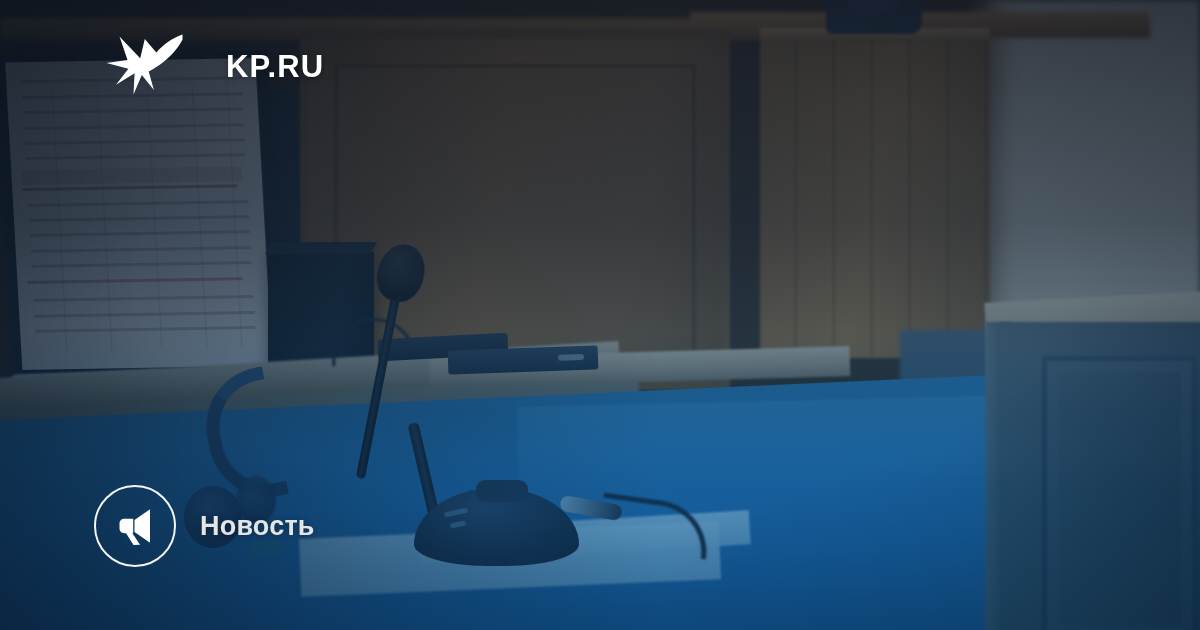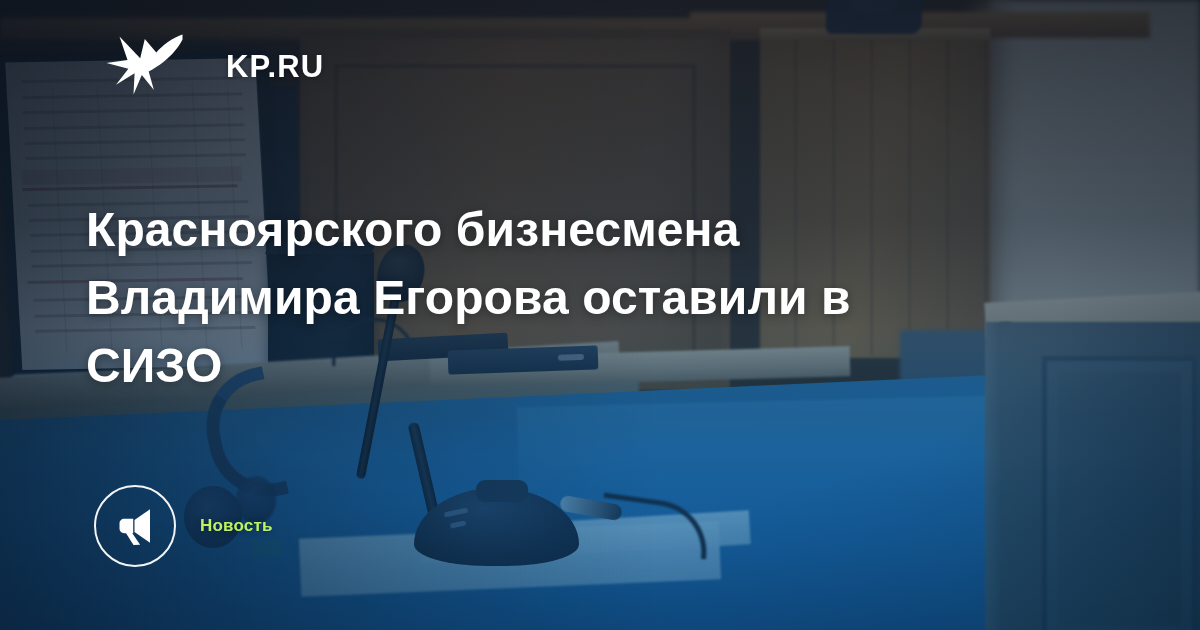--- a/index.html
+++ b/index.html
@@ -400,22 +400,22 @@
     display:flex; align-items:center; gap:24px;
   }
   .badge-circle {
     width:82px; height:82px;
     border:2px solid rgba(255,255,255,.95);
     border-radius:50%;
     display:flex; align-items:center; justify-content:center;
   }
   .badge-circle svg { width:42px; height:42px; display:block; }
   .badge-label {
-    color:#bef264;
-    font-size:17px;
+    color:#e5e5e5;
+    font-size:27px;
     font-weight:700;
     letter-spacing:.2px;
     text-shadow:0 1px 6px rgba(0,0,0,.3);
     font-family:"Liberation Sans", sans-serif;
   }
 </style>
 </head>
 <body>
 
 <div class="card">
@@ -508,21 +508,20 @@
 
   <div class="content">
 
     <div class="brand">
       <svg class="brand-logo" viewBox="0 0 84 72" aria-hidden="true">
         <path fill="#ffffff" d="M78.5 4.5c-4.2 1.4-9.6 4.0-14.6 7.6-4.6 3.3-8.6 7.0-11.6 10.3L40.8 9.1 36.2 28.2 15.5 6.4l8.0 23.6L2.5 33.1l21.9 5.6-12.4 16.0 18.6-11.5-1.1 21.4 8.3-19.6 12.1 15.1-5.2-18.7c4.8-2.3 10.2-5.6 15.3-9.8 8.9-7.2 15.3-15.6 18.5-22.1z"></path>
       </svg>
       <span class="brand-name">KP.RU</span>
     </div>
 
-    <h1 class="headline">Красноярского бизнесмена Владимира Егорова оставили в СИЗО</h1>
 
     <div class="badge">
       <span class="badge-circle">
         <svg viewBox="0 0 42 42" aria-hidden="true">
           <path fill="#ffffff" d="M36.0 4.2v33.6L20.5 27.0V15.0L36.0 4.2z"></path>
           <path fill="#ffffff" d="M10.2 13.8h9.0v14.4h-9.0c-2.6 0-4.7-2.1-4.7-4.7v-5.0c0-2.6 2.1-4.7 4.7-4.7z"></path>
           <path fill="#ffffff" d="M11.6 27.6l6.4 0.2 8.1 12.0-6.6 0.2-7.9-12.4z"></path>
         </svg>
       </span>
       <span class="badge-label">Новость</span>

